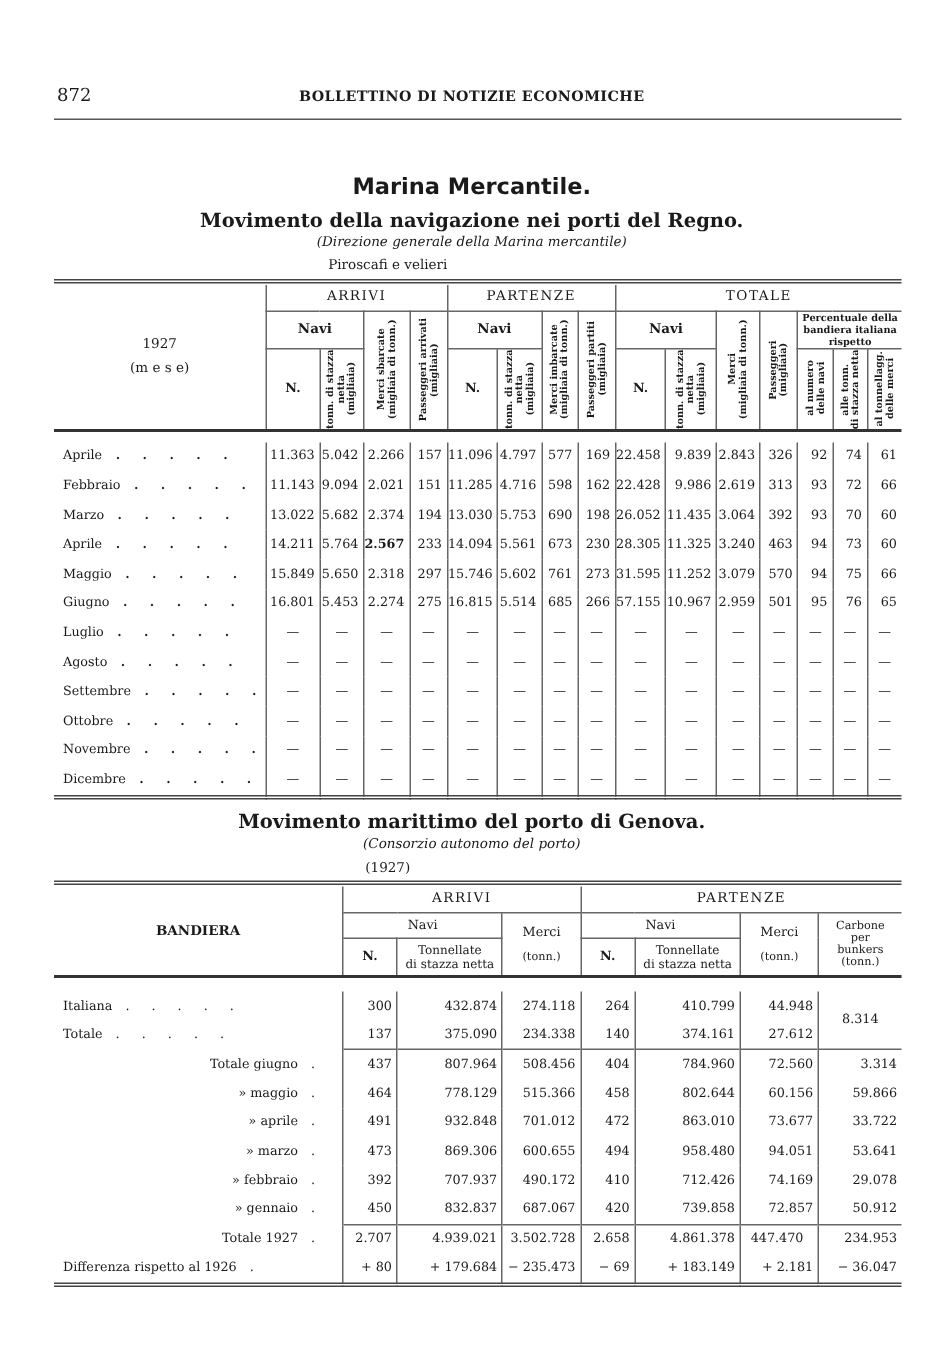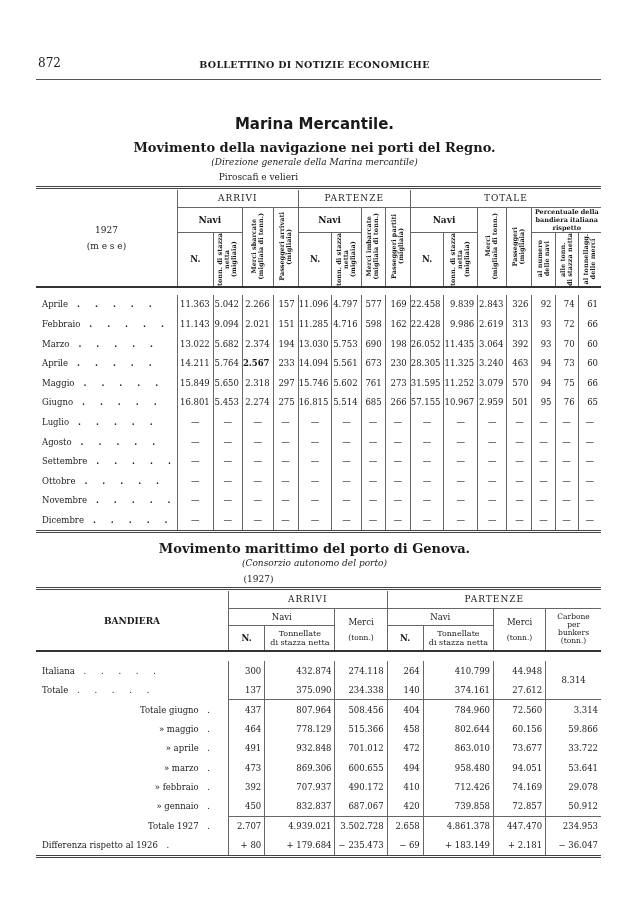--- a/index.html
+++ b/index.html
@@ -500,21 +500,21 @@
         <td class="r num vr">72.857</td>
         <td class="r num">50.912</td>
       </tr>
       <tr class="rowg">
         <td class="indent vr"><span>Totale 1927</span><span style="letter-spacing: 6px;"> .</span></td>
         <td class="r num vr" style="border-top: 1px solid rgb(102, 102, 102);">2.707</td>
         <td class="r num vr" style="border-top: 1px solid rgb(102, 102, 102);">4.939.021</td>
         <td class="r num vr" style="border-top: 1px solid rgb(102, 102, 102);">3.502.728</td>
         <td class="r num vr" style="border-top: 1px solid rgb(102, 102, 102);">2.658</td>
         <td class="r num vr" style="border-top: 1px solid rgb(102, 102, 102);">4.861.378</td>
-        <td class="r num vr" style="border-top: 1px solid rgb(102, 102, 102);">447.470</td>
+        <td class="r num vr" style="border-top: 1px solid rgb(102, 102, 102); text-align: center;">447.470</td>
         <td class="r num" style="border-top: 1px solid rgb(102, 102, 102);">234.953</td>
       </tr>
       <tr class="rowg">
         <td class="lbl vr"><span>Differenza rispetto al 1926</span><span style="letter-spacing: 6px;"> .</span></td>
         <td class="r num vr">+ 80</td>
         <td class="r num vr">+ 179.684</td>
         <td class="r num vr">− 235.473</td>
         <td class="r num vr">− 69</td>
         <td class="r num vr">+ 183.149</td>
         <td class="r num vr">+ 2.181</td>

